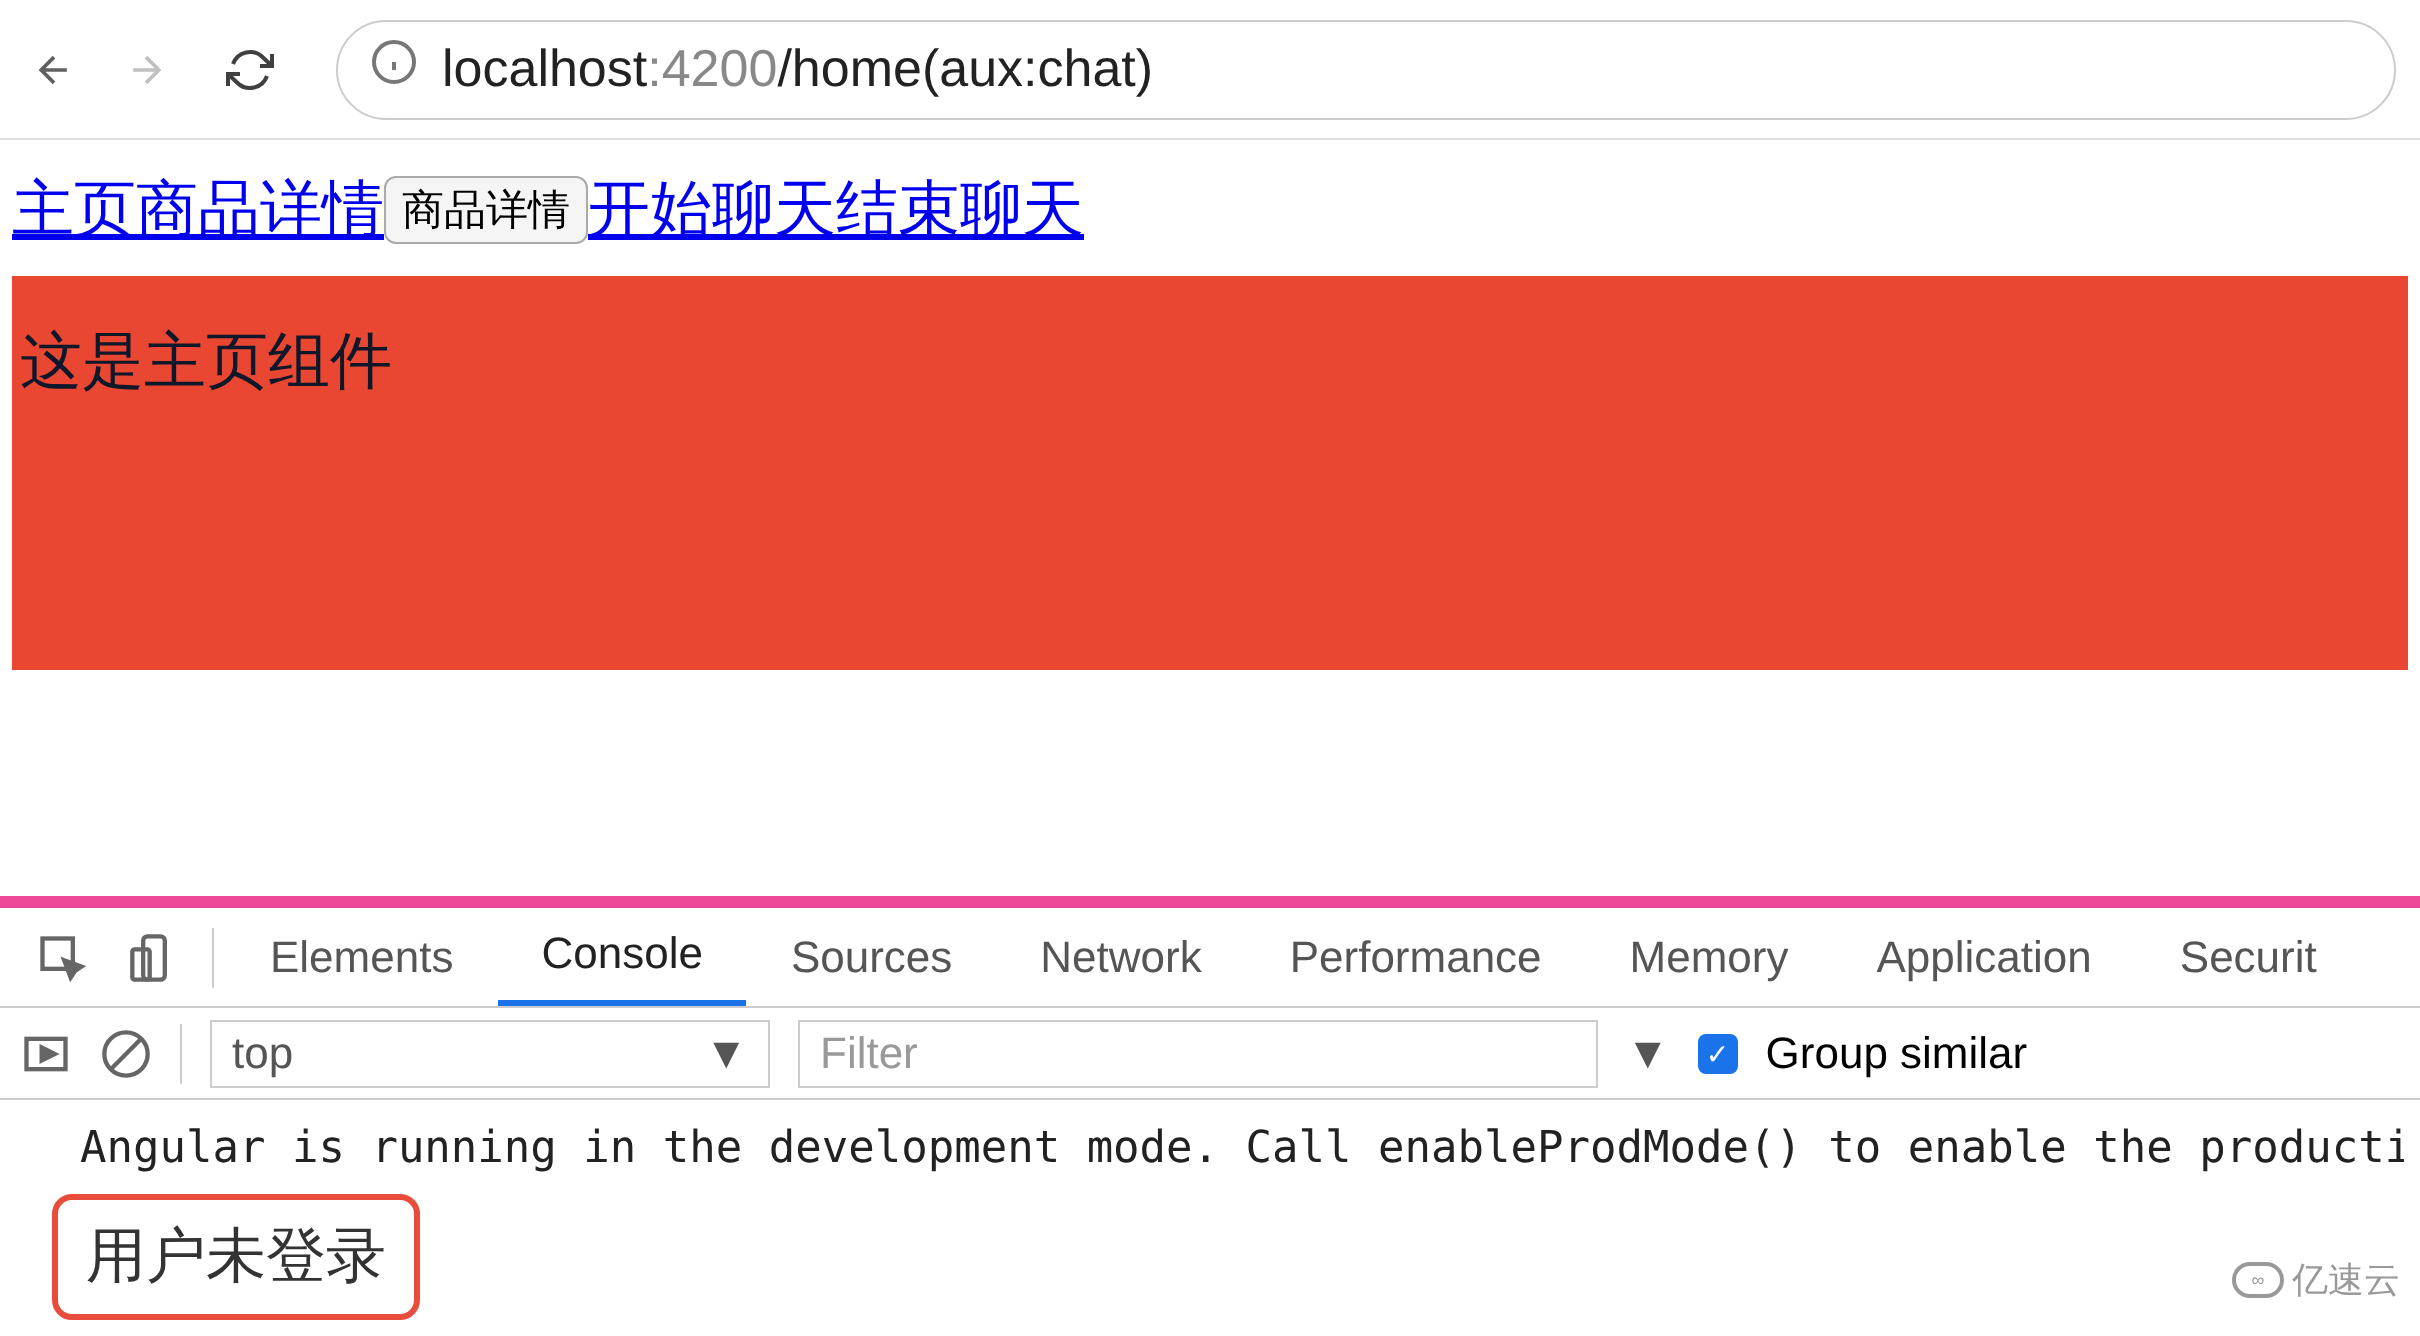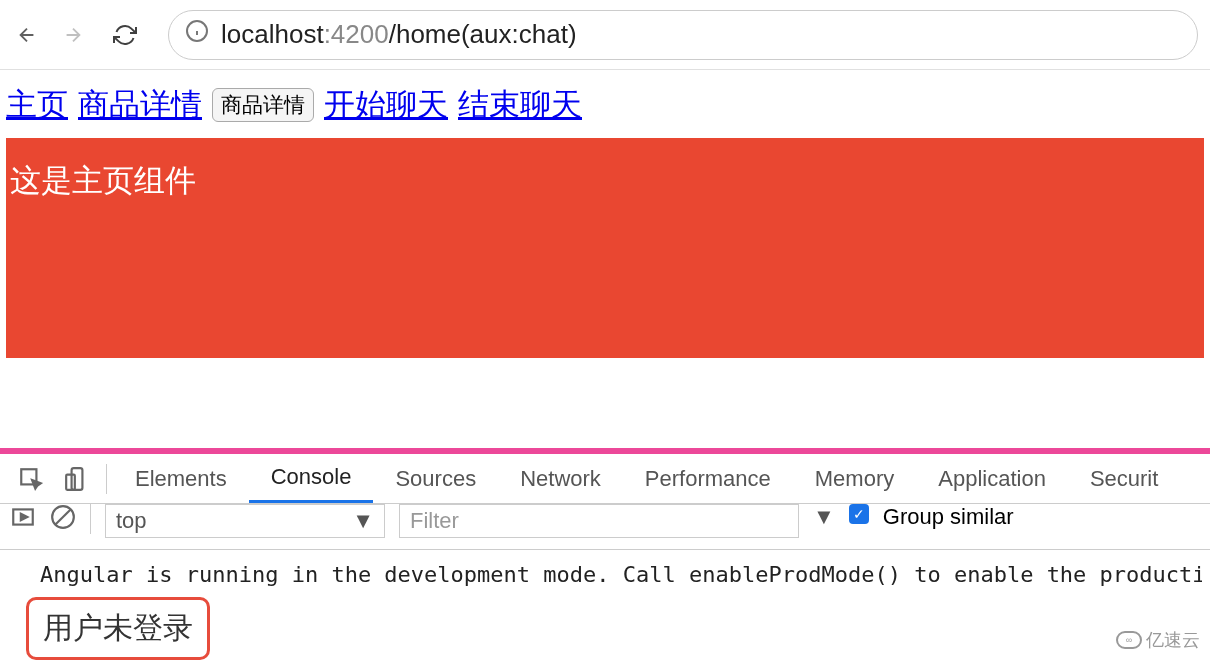--- a/index.html
+++ b/index.html
@@ -10,33 +10,33 @@
     .nav-btn.disabled { color: #c0c0c0; }
     .nav-btn svg { width: 22px; height: 22px; }
     .reload-btn { width: 30px; height: 30px; display: flex; align-items: center; justify-content: center; cursor: pointer; color: #404040; margin-left: 6px; }
     .url-bar { flex: 1; height: 50px; border: 1px solid #ccc; border-radius: 25px; display: flex; align-items: center; padding: 0 16px; margin-left: 12px; font-size: 26px; color: #222; }
     .url-bar .info-icon { margin-right: 12px; color: #777; }
     .url-bar .host { color: #222; text-align: center; }
     .url-bar .port { color: #888; }
     .url-bar .path { color: #222; }
     
     .page-content { padding: 14px 6px; }
-    .links-row { display: flex; align-items: center; gap: 10px; font-size: 31px; }
+    .links-row { display: flex; align-items: center; font-size: 31px; }
     .links-row a { color: #0000EE; text-decoration: underline; }
     .links-row button { font-size: 21px; padding: 2px 8px; border: 1px solid #aaa; border-radius: 6px; background: #f5f5f5; cursor: pointer; }
     
-    .red-panel { background: #E94731; margin-top: 12px; height: 220px; padding: 22px 4px; font-size: 31px; color: #ffffff; }
+    .red-panel { background: #E94731; margin-top: 12px; height: 197px; padding: 22px 4px; font-size: 31px; color: #0f172a; }
     
     .devtools { position: absolute; bottom: 0; left: 0; right: 0; border-top: 6px solid #ec4899; background: #fff; }
     .dt-tabs { height: 50px; border-bottom: 1px solid #ccc; display: flex; align-items: center; gap: 0; padding: 0 8px; font-size: 22px; color: #555; }
     .dt-icon { width: 26px; height: 26px; margin: 0 10px; color: #666; }
     .dt-tab { padding: 0 22px; height: 100%; display: flex; align-items: center; cursor: pointer; }
     .dt-tab.active { color: #222; border-bottom: 3px solid #1a73e8; }
     
-    .dt-toolbar { height: 46px; border-bottom: 1px solid #ccc; display: flex; align-items: flex-start; padding: 0 10px; gap: 14px; font-size: 22px; }
+    .dt-toolbar { height: 46px; border-bottom: 1px solid #ccc; display: flex; align-items: center; padding: 0 10px; gap: 14px; font-size: 22px; }
     .dt-tb-icon { width: 26px; height: 26px; color: #666; }
     .context-select { flex: 0 0 280px; height: 34px; border: 1px solid #ccc; padding: 0 10px; display: flex; align-items: center; justify-content: space-between; color: #555; }
     .filter-input { flex: 0 0 400px; height: 34px; border: 1px solid #ccc; padding: 0 10px; color: #999; display: flex; align-items: center; }
     .levels-sel { display: flex; align-items: center; gap: 6px; color: #555; }
     .checkbox { width: 20px; height: 20px; background: #1a73e8; border-radius: 4px; display: flex; align-items: center; justify-content: center; color: #fff; font-size: 14px; }
     
     .console-out { padding: 8px 8px; font-family: Menlo, Monaco, monospace; font-size: 22px; }
     .log-line { padding: 4px 32px; color: #222; white-space: nowrap; overflow: hidden; }
     .highlighted-log { display: inline-block; border: 3px solid #e74c3c; border-radius: 10px; padding: 8px 14px; margin-top: 6px; margin-left: 18px; font-family: -apple-system, sans-serif; font-size: 30px; color: #333; }
     

